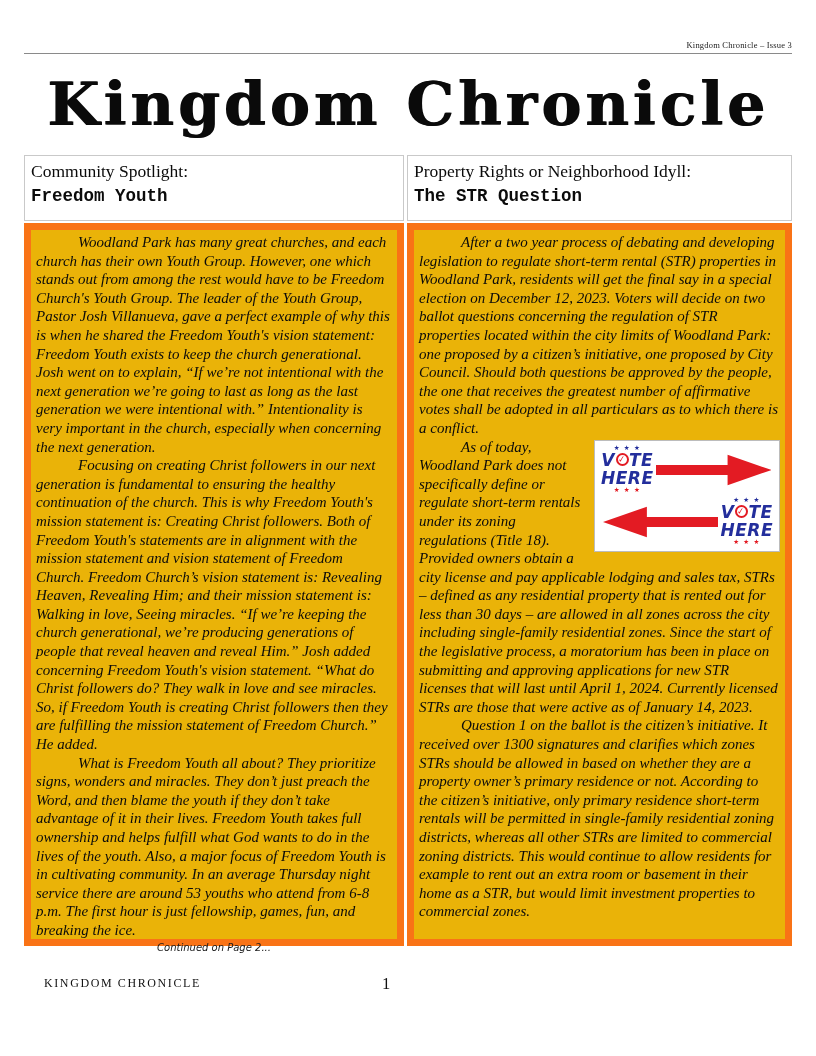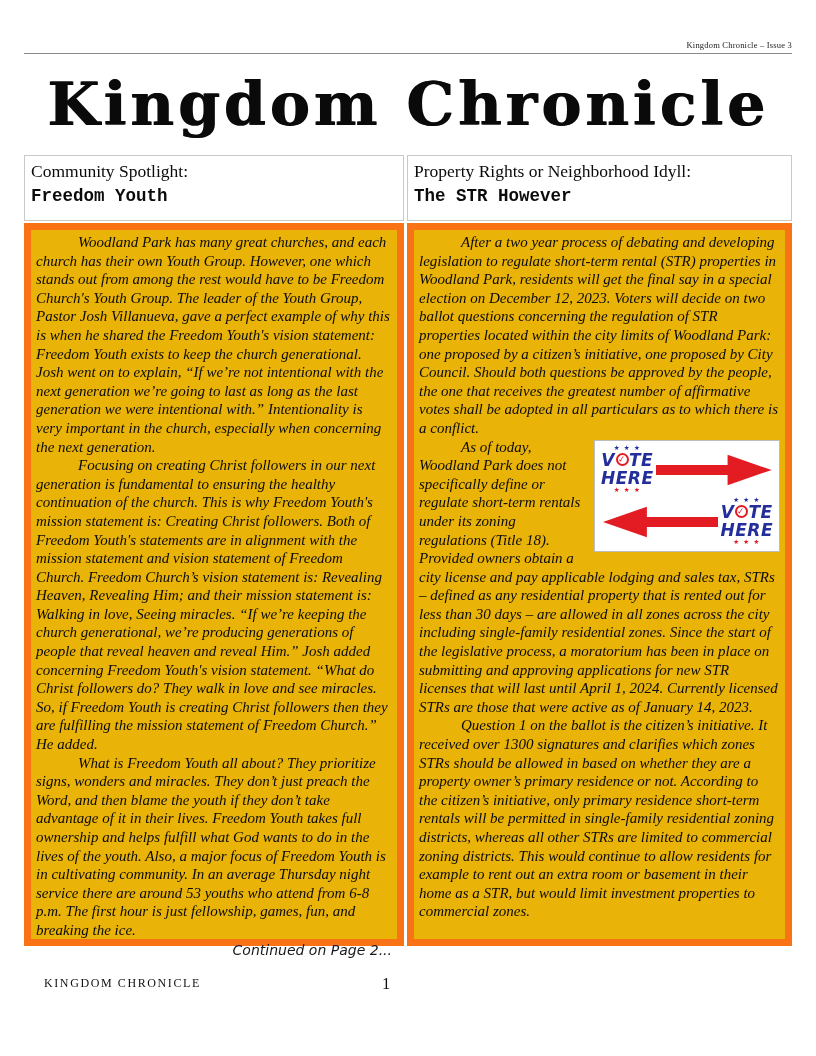--- a/index.html
+++ b/index.html
@@ -41,23 +41,23 @@
 
   .art-body {
     border:7px solid #f97316; background:#eab308; height:723px;
     padding:3px 5px 8px 5px; display:flex; flex-direction:column;font-style:italic;
   }
   .paras { flex:1 1 auto; }
   .paras p {
     font-size:15px; line-height:18.6px; text-indent:42px; text-align:left;
   }
   .continued {
-    margin-top:auto; text-align:right;
+    margin-top:auto; text-align:center;
     font-family:"DejaVu Sans","Liberation Sans",sans-serif;
-    font-size:14px; color:#1a1a1a; padding-top:2px;
+    font-size:10px; color:#1a1a1a; padding-top:2px;
   }
 
   
   .vote-box {
     float:right; display:flex; flex-direction:column; justify-content:space-around;
     width:186px; height:112px; margin:2px 0 0 8px; text-indent:0;
     border:1px solid #bcbcbc; background:#fff; padding:3px 6px;
   }
   .vh-row { display:flex; align-items:center; width:100%; }
   .vh-row.bottom { justify-content:flex-end; }
@@ -115,21 +115,21 @@
           <p>What is Freedom Youth all about? They prioritize signs, wonders and miracles. They don’t just preach the Word, and then blame the youth if they don’t take advantage of it in their lives. Freedom Youth takes full ownership and helps fulfill what God wants to do in the lives of the youth. Also, a major focus of Freedom Youth is in cultivating community. In an average Thursday night service there are around 53 youths who attend from 6-8 p.m. The first hour is just fellowship, games, fun, and breaking the ice.</p>
         </div>
         <div class="continued">Continued on Page 2...</div>
       </div>
     </section>
 
     <section class="col right">
       <header class="art-head">
         <div class="title1">Property Rights or Neighborhood Idyll:</div>
         <div class="title-row">
-          <div class="title2">The STR However</div>
+          <div class="title2">The STR Question</div>
         </div>
       </header>
       <div class="art-body">
         <div class="paras">
           <p>After a two year process of debating and developing legislation to regulate short-term rental (STR) properties in Woodland Park, residents will get the final say in a special election on December 12, 2023. Voters will decide on two ballot questions concerning the regulation of STR properties located within the city limits of Woodland Park: one proposed by a citizen’s initiative, one proposed by City Council. Should both questions be approved by the people, the one that receives the greatest number of affirmative votes shall be adopted in all particulars as to which there is a conflict.</p>
           <p>
             <span class="vote-box">
               <span class="vh-row">
                 <span class="vh-logo">
                   <span class="vh-stars" style="color: rgb(35, 46, 156);">★ ★ ★</span>

